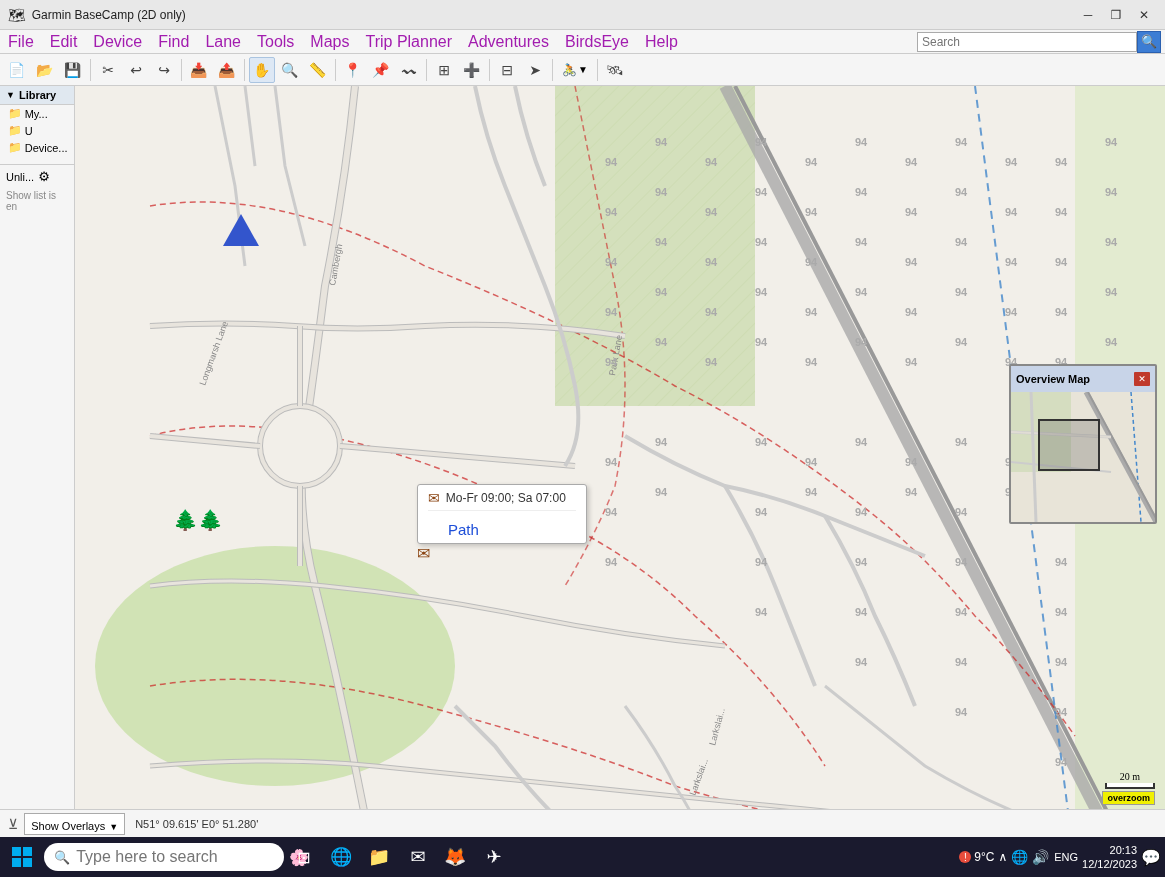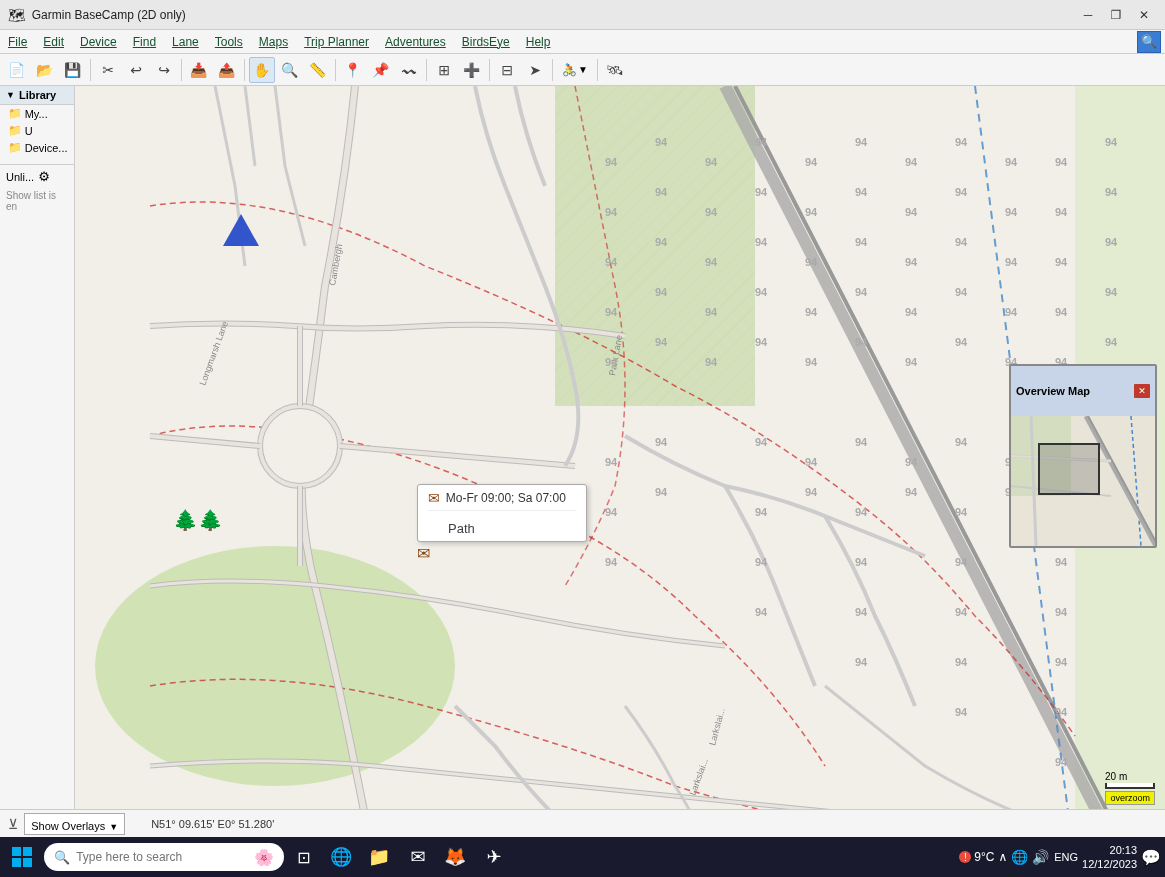--- a/index.html
+++ b/index.html
@@ -27,26 +27,25 @@
     #menu-bar {
       height: 24px;
       background: #f5f5f5;
       display: flex;
       align-items: center;
       border-bottom: 1px solid #ccc;
     }
     .menu-item {
       padding: 2px 8px;
       cursor: pointer;
-      font-size: 12px;
-      color: #14532d;
+      font-size: 16px;
+      color: #a21caf;
       height: 100%;
       display: flex;
       align-items: center;
-      text-decoration: underline;
     }
     #search-bar {
       margin-left: auto;
       display: flex;
       align-items: center;
       margin-right: 4px;
     }
     #search-input {
       width: 220px;
       height: 20px;
@@ -236,20 +235,21 @@
     
     #overzoom {
       position: absolute;
       bottom: 4px;
       right: 10px;
       background: #f0f000;
       font-size: 9px;
       padding: 1px 4px;
       border: 1px solid #999;
       z-index: 20;
+      font-weight: bold;
     }
 
     
     #marker-triangle {
       position: absolute;
       left: 150px;
       top: 130px;
       width: 0; height: 0;
       border-left: 20px solid transparent;
       border-right: 20px solid transparent;
@@ -385,20 +385,21 @@
   <span class="menu-item">Device</span>
   <span class="menu-item">Find</span>
   <span class="menu-item">Lane</span>
   <span class="menu-item">Tools</span>
   <span class="menu-item">Maps</span>
   <span class="menu-item">Trip Planner</span>
   <span class="menu-item">Adventures</span>
   <span class="menu-item">BirdsEye</span>
   <span class="menu-item">Help</span>
   <div id="search-bar">
+    <input id="search-input" type="text" style="width: 220px; height: 20px; border: 1px solid rgb(170, 170, 170); padding: 0px 4px; font-size: 12px; outline: none;" placeholder="Search">
     <button id="search-btn" style="width:24px;height:22px;background:#3c7dd4;border:1px solid #2a60b0;color:white;cursor:pointer;font-size:13px;">🔍</button>
   </div>
 </div>
 
 <div id="toolbar">
   <button class="tb-btn">📄</button>
   <button class="tb-btn">📂</button>
   <button class="tb-btn">💾</button>
   <div class="tb-separator"></div>
   <button class="tb-btn">✂</button>
@@ -628,25 +629,25 @@
 
     <div id="marker-tree" style="position:absolute;left:98px;top:422px;font-size:20px;z-index:15;color:#3a7a3a;">🌲🌲</div>
 
     <div id="marker-envelope" style="position:absolute;left:342px;top:458px;font-size:16px;z-index:15;cursor:pointer;color:#8B4513;">✉</div>
 
     <div id="map-tooltip" style="position:absolute;left:342px;top:398px;background:white;border:1px solid #aaa;border-radius:3px;padding:5px 10px;font-size:12px;box-shadow:2px 2px 5px rgba(0,0,0,0.2);z-index:20;min-width:170px;">
       <div id="tooltip-header" style="display:flex;align-items:center;gap:6px;">
         <span style="font-size:14px;color:#8B4513;">✉</span>
         <span style="font-size:12px;font-weight:500;">Mo-Fr 09:00; Sa 07:00</span>
       </div>
-      <div style="font-size:13px;color:#404040;padding-left:20px;margin-top:10px;">Path</div>
+      <div style="font-size:15px;color:#1d4ed8;padding-left:20px;margin-top:10px;">Path</div>
     </div>
 
     <div id="overview-map" style="position:absolute;right:8px;top:278px;width:148px;background:white;border:2px solid #888;border-radius:2px;z-index:30;">
-      <div id="overview-header" style="background:#c8d4e8;display:flex;align-items:center;justify-content:space-between;padding:18px 5px;font-size:11px;font-weight:bold;">
+      <div id="overview-header" style="background:#c8d4e8;display:flex;align-items:center;justify-content:space-between;padding:6px 5px;font-size:11px;font-weight:bold;">
         <span>Overview Map</span>
         <button id="overview-close" style="width:16px;height:14px;background:#c0392b;color:white;border:none;cursor:pointer;font-size:9px;display:flex;align-items:center;justify-content:center;border-radius:1px;">✕</button>
       </div>
       <div id="overview-content" style="width:100%;height:130px;background:#e8e0d0;position:relative;overflow:hidden;">
         <svg width="100%" height="100%">
 
           <rect width="100%" height="100%" fill="#e8e4d8"></rect>
 
           <line x1="120" y1="0" x2="130" y2="130" stroke="#4488cc" stroke-width="1.5" stroke-dasharray="4,3"></line>
 
@@ -658,54 +659,54 @@
           <line x1="0" y1="40" x2="100" y2="45" stroke="#ccc" stroke-width="3"></line>
           <line x1="0" y1="40" x2="100" y2="45" stroke="#e0dcd4" stroke-width="2"></line>
           <line x1="20" y1="0" x2="25" y2="130" stroke="#ccc" stroke-width="3"></line>
           <line x1="0" y1="70" x2="100" y2="80" stroke="#ccc" stroke-width="2"></line>
 
           <rect x="28" y="28" width="60" height="50" fill="rgba(80,80,80,0.25)" stroke="#333" stroke-width="2"></rect>
         </svg>
       </div>
     </div>
 
-    <div id="scale-bar" style="position:absolute;bottom:20px;right:10px;font-size:10px;z-index:20;text-align:left;">
+    <div id="scale-bar" style="position:absolute;bottom:20px;right:10px;font-size:10px;z-index:20;text-align:center;font-family:Liberation Serif, serif;">
       <div style="font-size:10px;margin-bottom:1px;">20 m</div>
       <div style="width:50px;height:6px;border:2px solid #333;border-top:none;background:white;"></div>
     </div>
 
     <div id="overzoom" style="position:absolute;bottom:4px;right:10px;background:#f0f000;font-size:9px;padding:1px 4px;border:1px solid #999;z-index:20;">
       <span>overzoom</span>
     </div>
   </div>
 </div>
 
 <div id="status-bar" style="height:28px;background:#f5f5f5;border-top:1px solid #ccc;display:flex;align-items:center;padding:0 8px;gap:6px;font-size:11px;">
   <span style="font-size:14px;color:#555;cursor:pointer;">⊻</span>
   <div id="show-overlays-dropdown" style="display:flex;align-items:flex-end;border:1px solid #aaa;background:white;padding:2px 6px;cursor:pointer;gap:4px;font-size:11px;height:22px;">
     <span>Show Overlays</span>
     <span style="font-size:9px;">▼</span>
   </div>
-  <span id="coords-display" style="margin-left:20px;font-size:11px;color:#333;">N51° 09.615' E0° 51.280'</span>
+  <span id="coords-display" style="margin-left:4px;font-size:11px;color:#333;">N51° 09.615' E0° 51.280'</span>
 </div>
 
 <div id="taskbar" style="height:40px;background:#1a1a2e;display:flex;align-items:center;padding:0 4px;gap:2px;">
 
   <button id="start-btn" style="width:36px;height:36px;background:transparent;border:none;cursor:pointer;display:flex;align-items:center;justify-content:center;">
     <svg width="20" height="20" viewBox="0 0 20 20">
       <rect x="0" y="0" width="9" height="9" fill="#00adef"></rect>
       <rect x="11" y="0" width="9" height="9" fill="#00adef"></rect>
       <rect x="0" y="11" width="9" height="9" fill="#00adef"></rect>
       <rect x="11" y="11" width="9" height="9" fill="#00adef"></rect>
     </svg>
   </button>
 
   <div id="search-taskbar" style="display:flex;align-items:center;background:white;border-radius:15px;height:28px;width:240px;padding:0 10px;gap:6px;margin-left:2px;">
     <span style="font-size:13px;color:#888;">🔍</span>
-    <input id="search-taskbar-input" type="text" style="border: none; outline: none; font-size: 12px; flex: 1 1 0%; color: rgb(85, 85, 85); background: transparent;" placeholder="Type here to search">
+    <input id="search-taskbar-input" type="text" style="border: none; outline: none; font-size: 16px; flex: 1 1 0%; color: rgb(85, 85, 85); background: transparent;" placeholder="Type here to search">
     <span style="font-size:16px;">🌸</span>
   </div>
 
   <button class="taskbar-icon-btn" style="width:36px;height:36px;background:transparent;border:none;cursor:pointer;display:flex;align-items:center;justify-content:center;color:white;font-size:16px;">⊡</button>
 
   <button class="taskbar-icon-btn" style="width:36px;height:36px;background:transparent;border:none;cursor:pointer;display:flex;align-items:center;justify-content:center;font-size:18px;">🌐</button>
 
   <button class="taskbar-icon-btn" style="width:36px;height:36px;background:transparent;border:none;cursor:pointer;display:flex;align-items:center;justify-content:center;font-size:18px;">📁</button>
 
   <button class="taskbar-icon-btn" style="width:36px;height:36px;background:transparent;border:none;cursor:pointer;display:flex;align-items:center;justify-content:center;font-size:18px;">✉</button>

